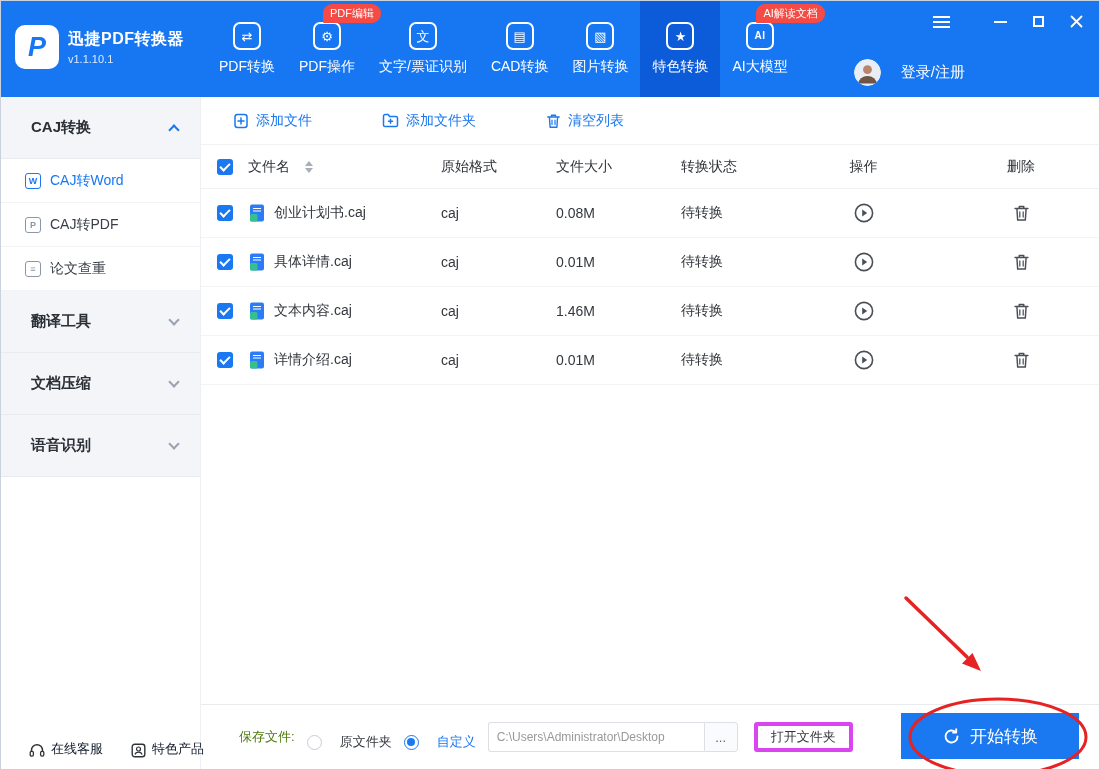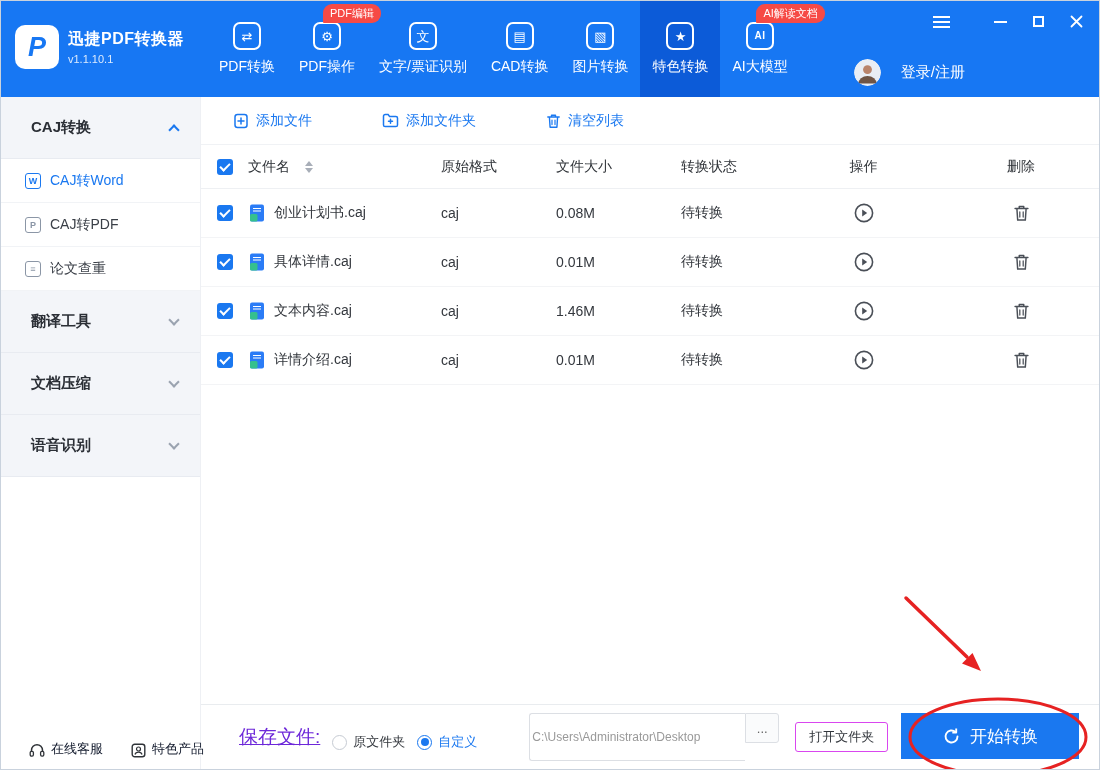--- a/index.html
+++ b/index.html
@@ -60,30 +60,30 @@
   .checkbox { width:16px; height:16px; border-radius:3px; background:#1a78f0; position:relative; cursor:pointer; display:inline-block; }
   .checkbox::after { content:""; position:absolute; left:5px; top:2px; width:4px; height:8px; border:solid #fff; border-width:0 2px 2px 0; transform:rotate(45deg); }
   .sort { display:inline-flex; flex-direction:column; gap:2px; margin-left:7px; cursor:pointer; }
   .sort i { width:0; height:0; border-left:4px solid transparent; border-right:4px solid transparent; }
   .sort .s-up { border-bottom:5px solid #a8aeb8; }
   .sort .s-down { border-top:5px solid #a8aeb8; }
   .icon-btn { display:inline-flex; cursor:pointer; background:none; border:none; }
 
   
   .bottom-bar { position:absolute; left:200px; right:0; bottom:0; height:65px; background:#fff; border-top:1px solid #e9ecef; display:flex; align-items:center; gap:12px; padding-left:38px; }
-  .save-label { font-size:19px; color:#6d28d9;text-decoration:underline; }
-  .radio-opt { display:flex; align-items:center; gap:6px; font-size:13px; color:#33373d; cursor:pointer;margin-top:10px; }
+  .save-label { font-size:13px; color:#4d7c0f; }
+  .radio-opt { display:flex; align-items:center; gap:18px; font-size:13px; color:#33373d; cursor:pointer;margin-top:10px; }
   .radio-opt.selected .radio-label { color:#1a78f0; }
   .radio { width:15px; height:15px; border-radius:50%; border:1px solid #c6cbd3; background:#fff; position:relative; display:inline-block; }
   .radio.checked { border-color:#1a78f0; }
   .radio.checked::after { content:""; position:absolute; left:2.5px; top:2.5px; width:8px; height:8px; border-radius:50%; background:#1a78f0; }
   .path-group { display:flex; }
-  .path-input { width:216px; height:48px; border:1px solid #dcdfe4; border-right:none; border-radius:3px 0 0 3px; padding:0 2px; font-size:12px; color:#999; font-family:inherit; outline:none;margin-left:40px; }
+  .path-input { width:216px; height:30px; border:1px solid #dcdfe4; border-right:none; border-radius:3px 0 0 3px; padding:0 8px; font-size:12px; color:#999; font-family:inherit; outline:none; }
   .browse-btn { width:34px; height:30px; border:1px solid #dcdfe4; border-radius:0 3px 3px 0; background:#fafbfc; color:#666; font-size:13px; cursor:pointer; font-family:inherit; }
-  .open-folder-btn { height:30px; padding:0 13px; border:1px solid #d946ef; border-radius:3px; background:#fff; color:#33373d; font-size:13px; cursor:pointer; font-family:inherit; margin-left:4px; }
+  .open-folder-btn { height:30px; padding:0 13px; border:4px solid #d946ef; border-radius:3px; background:#fff; color:#33373d; font-size:13px; cursor:pointer; font-family:inherit; margin-left:4px; }
   .start-btn { position:absolute; right:20px; bottom:10px; width:178px; height:46px; background:#1a78f0; border:none; border-radius:0; color:#fff; font-size:17px; font-family:inherit; display:flex; align-items:center; justify-content:center; gap:9px; cursor:pointer; z-index:6;margin-left:11px; }
 
   
   .footer-left { position:absolute; left:28px; bottom:11px; display:flex; align-items:center; gap:28px; z-index:4; }
   .f-item { display:flex; align-items:flex-end; gap:6px; font-size:13px; color:#0f172a; cursor:pointer; }
 
   
   .annotation { position:absolute; left:0; top:0; width:1100px; height:770px; pointer-events:none; z-index:20; }
 </style>
 </head>

